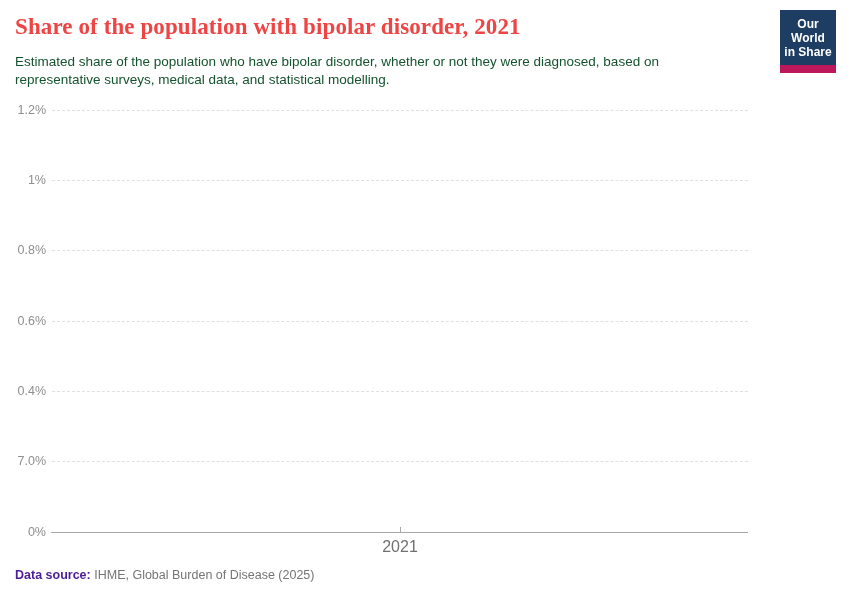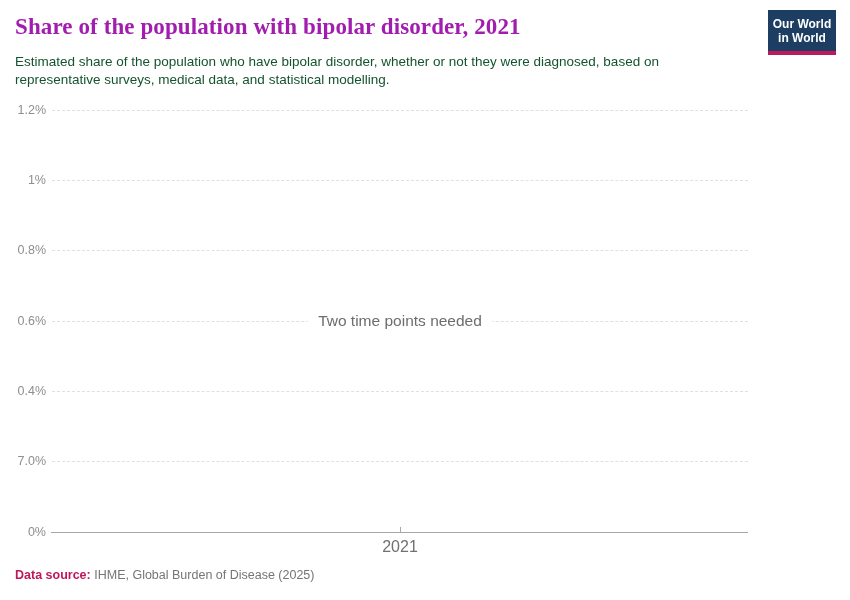--- a/index.html
+++ b/index.html
@@ -14,39 +14,39 @@
   }
 
   
   .chart-title {
     position: absolute;
     left: 15px;
     top: 14px;
     font-family: "Liberation Serif", "DejaVu Serif", serif;
     font-size: 23px;
     font-weight: 700;
-    color: #a21caf;
+    color: #ef4444;
     letter-spacing: 0.1px;
   }
   .chart-subtitle {
     position: absolute;
     left: 15px;
     top: 53px;
     width: 725px;
     font-size: 13.5px;
     line-height: 18px;
     color: #14532d;
   }
   .owid-logo {
     position: absolute;
     right: 14px;
     top: 10px;
-    width: 68px;
+    width: 56px;
     background: #1d3d63;
-    border-bottom: 4px solid #be185d;
+    border-bottom: 8px solid #be185d;
     padding: 7px 4px 6px 4px;
     text-align: center;
     color: #ffffff;
     font-size: 12px;
     font-weight: 700;
     line-height: 14px;
     cursor: pointer;
   }
 
   
@@ -109,41 +109,41 @@
   }
 
   
   .footer-left {
     position: absolute;
     left: 15px;
     top: 568px;
     font-size: 12.5px;
     color: #757575;
   }
-  .footer-left .src-label { font-weight: 700; color: #be185d; }
+  .footer-left .src-label { font-weight: 700; color: #4c1d95; }
   .footer-right {
     position: absolute;
     right: 16px;
     top: 568px;
     font-size: 12.5px;
     color: #757575;
     text-decoration: none;
     cursor: pointer;
   }
 </style>
 </head>
 <body>
 
 <div class="canvas">
 
   <h1 class="chart-title">Share of the population with bipolar disorder, 2021</h1>
   <p class="chart-subtitle">Estimated share of the population who have bipolar disorder, whether or not they were diagnosed, based on representative surveys, medical data, and statistical modelling.</p>
   <div class="owid-logo">
     <div>Our World</div>
-    <div>in World</div>
+    <div>in Share</div>
   </div>
 
   <div class="plot">
 
     <div class="grid-row" style="top:110px">
       <span class="ytick">1.2%</span>
       <div class="gridline"></div>
     </div>
     <div class="grid-row" style="top:180px">
       <span class="ytick">1%</span>
@@ -163,23 +163,20 @@
     </div>
     <div class="grid-row" style="top:461px">
       <span class="ytick">7.0%</span>
       <div class="gridline"></div>
     </div>
     <div class="grid-row" style="top:532px">
       <span class="ytick">0%</span>
       <div class="axisline"></div>
     </div>
 
-    <div class="empty-message">
-      <span>Two time points needed</span>
-    </div>
 
     <div class="xtick-mark"></div>
     <div class="xtick-label">2021</div>
   </div>
 
   <div class="footer-left">
     <span class="src-label">Data source:</span>
     <span>IHME, Global Burden of Disease (2025)</span>
   </div>
 

